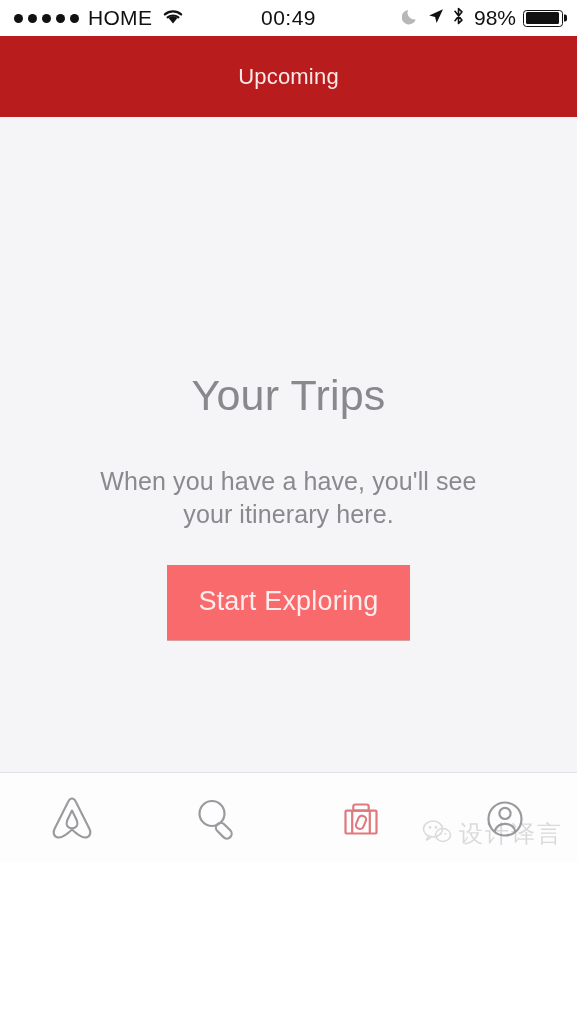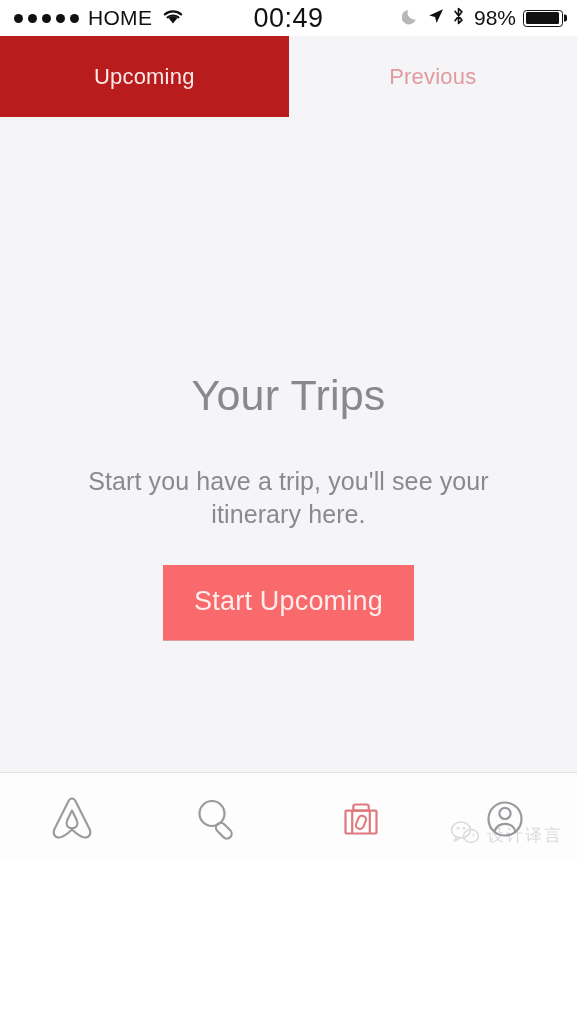--- a/index.html
+++ b/index.html
@@ -28,21 +28,21 @@
   .sb-left { display:flex; align-items:center; gap:9px; }
   .sb-dots { display:flex; align-items:center; gap:5px; }
   .sb-dot { width:9px; height:9px; border-radius:50%; background:#111; display:block; }
   .sb-carrier { font-size:21px; font-weight:400; color:#111; letter-spacing:.3px; }
   .sb-wifi { display:block; }
   .sb-center {
     position:absolute; left:0; right:0; top:0; bottom:0;
     display:flex; align-items:center; justify-content:center;
     pointer-events:none;
   }
-  .sb-clock { font-size:27px; color:#111; font-weight:400; letter-spacing:.5px; }
+  .sb-clock { font-size:21px; color:#111; font-weight:400; letter-spacing:.5px; }
   .sb-right {
     margin-left:auto; display:flex; align-items:center; gap:7px;
     position:relative; z-index:2;
   }
   .sb-batt-pct { font-size:21px; color:#111; font-weight:400; margin-left:2px; }
   .sb-batt {
     width:40px; height:17px; border:1.8px solid #111; border-radius:3.5px;
     position:relative; display:flex; align-items:center; padding:1.6px;
   }
   .sb-batt::after {
@@ -128,21 +128,21 @@
 
   
   .watermark {
     position:absolute;
     right:14px; bottom:12px;
     display:flex; align-items:center; gap:7px;
     opacity:.30;
     pointer-events:none;
   }
   .wm-text {
-    font-size:17px;
+    font-size:24px;
     color:#8b8b90;
     letter-spacing:2px;
     font-family:"DejaVu Sans", sans-serif;
   }
 </style>
 </head>
 <body>
 
 <div id="app">
 
@@ -189,30 +189,27 @@
       <span class="sb-batt">
         <i class="sb-batt-fill"></i>
       </span>
     </div>
   </div>
 
   <div class="segment">
     <div class="seg-tab active">
       <span>Upcoming</span>
     </div>
-    <div class="seg-tab inactive">
-      <span>Previous</span>
-    </div>
   </div>
 
   <div class="content">
     <div class="empty-state">
       <div class="es-title">Your Trips</div>
-      <div class="es-sub">Start you have a trip, you'll see your itinerary here.</div>
-      <button class="es-cta">Start Upcoming</button>
+      <div class="es-sub">When you have a have, you'll see your itinerary here.</div>
+      <button class="es-cta">Start Exploring</button>
     </div>
   </div>
 
   <div class="tabbar">
 
     <div class="tab-item">
       <span>
         <svg width="54" height="54" viewBox="0 0 54 54">
           <path d="M27 7.5
                    C25.2 7.5 24.2 8.6 23.3 10.5

